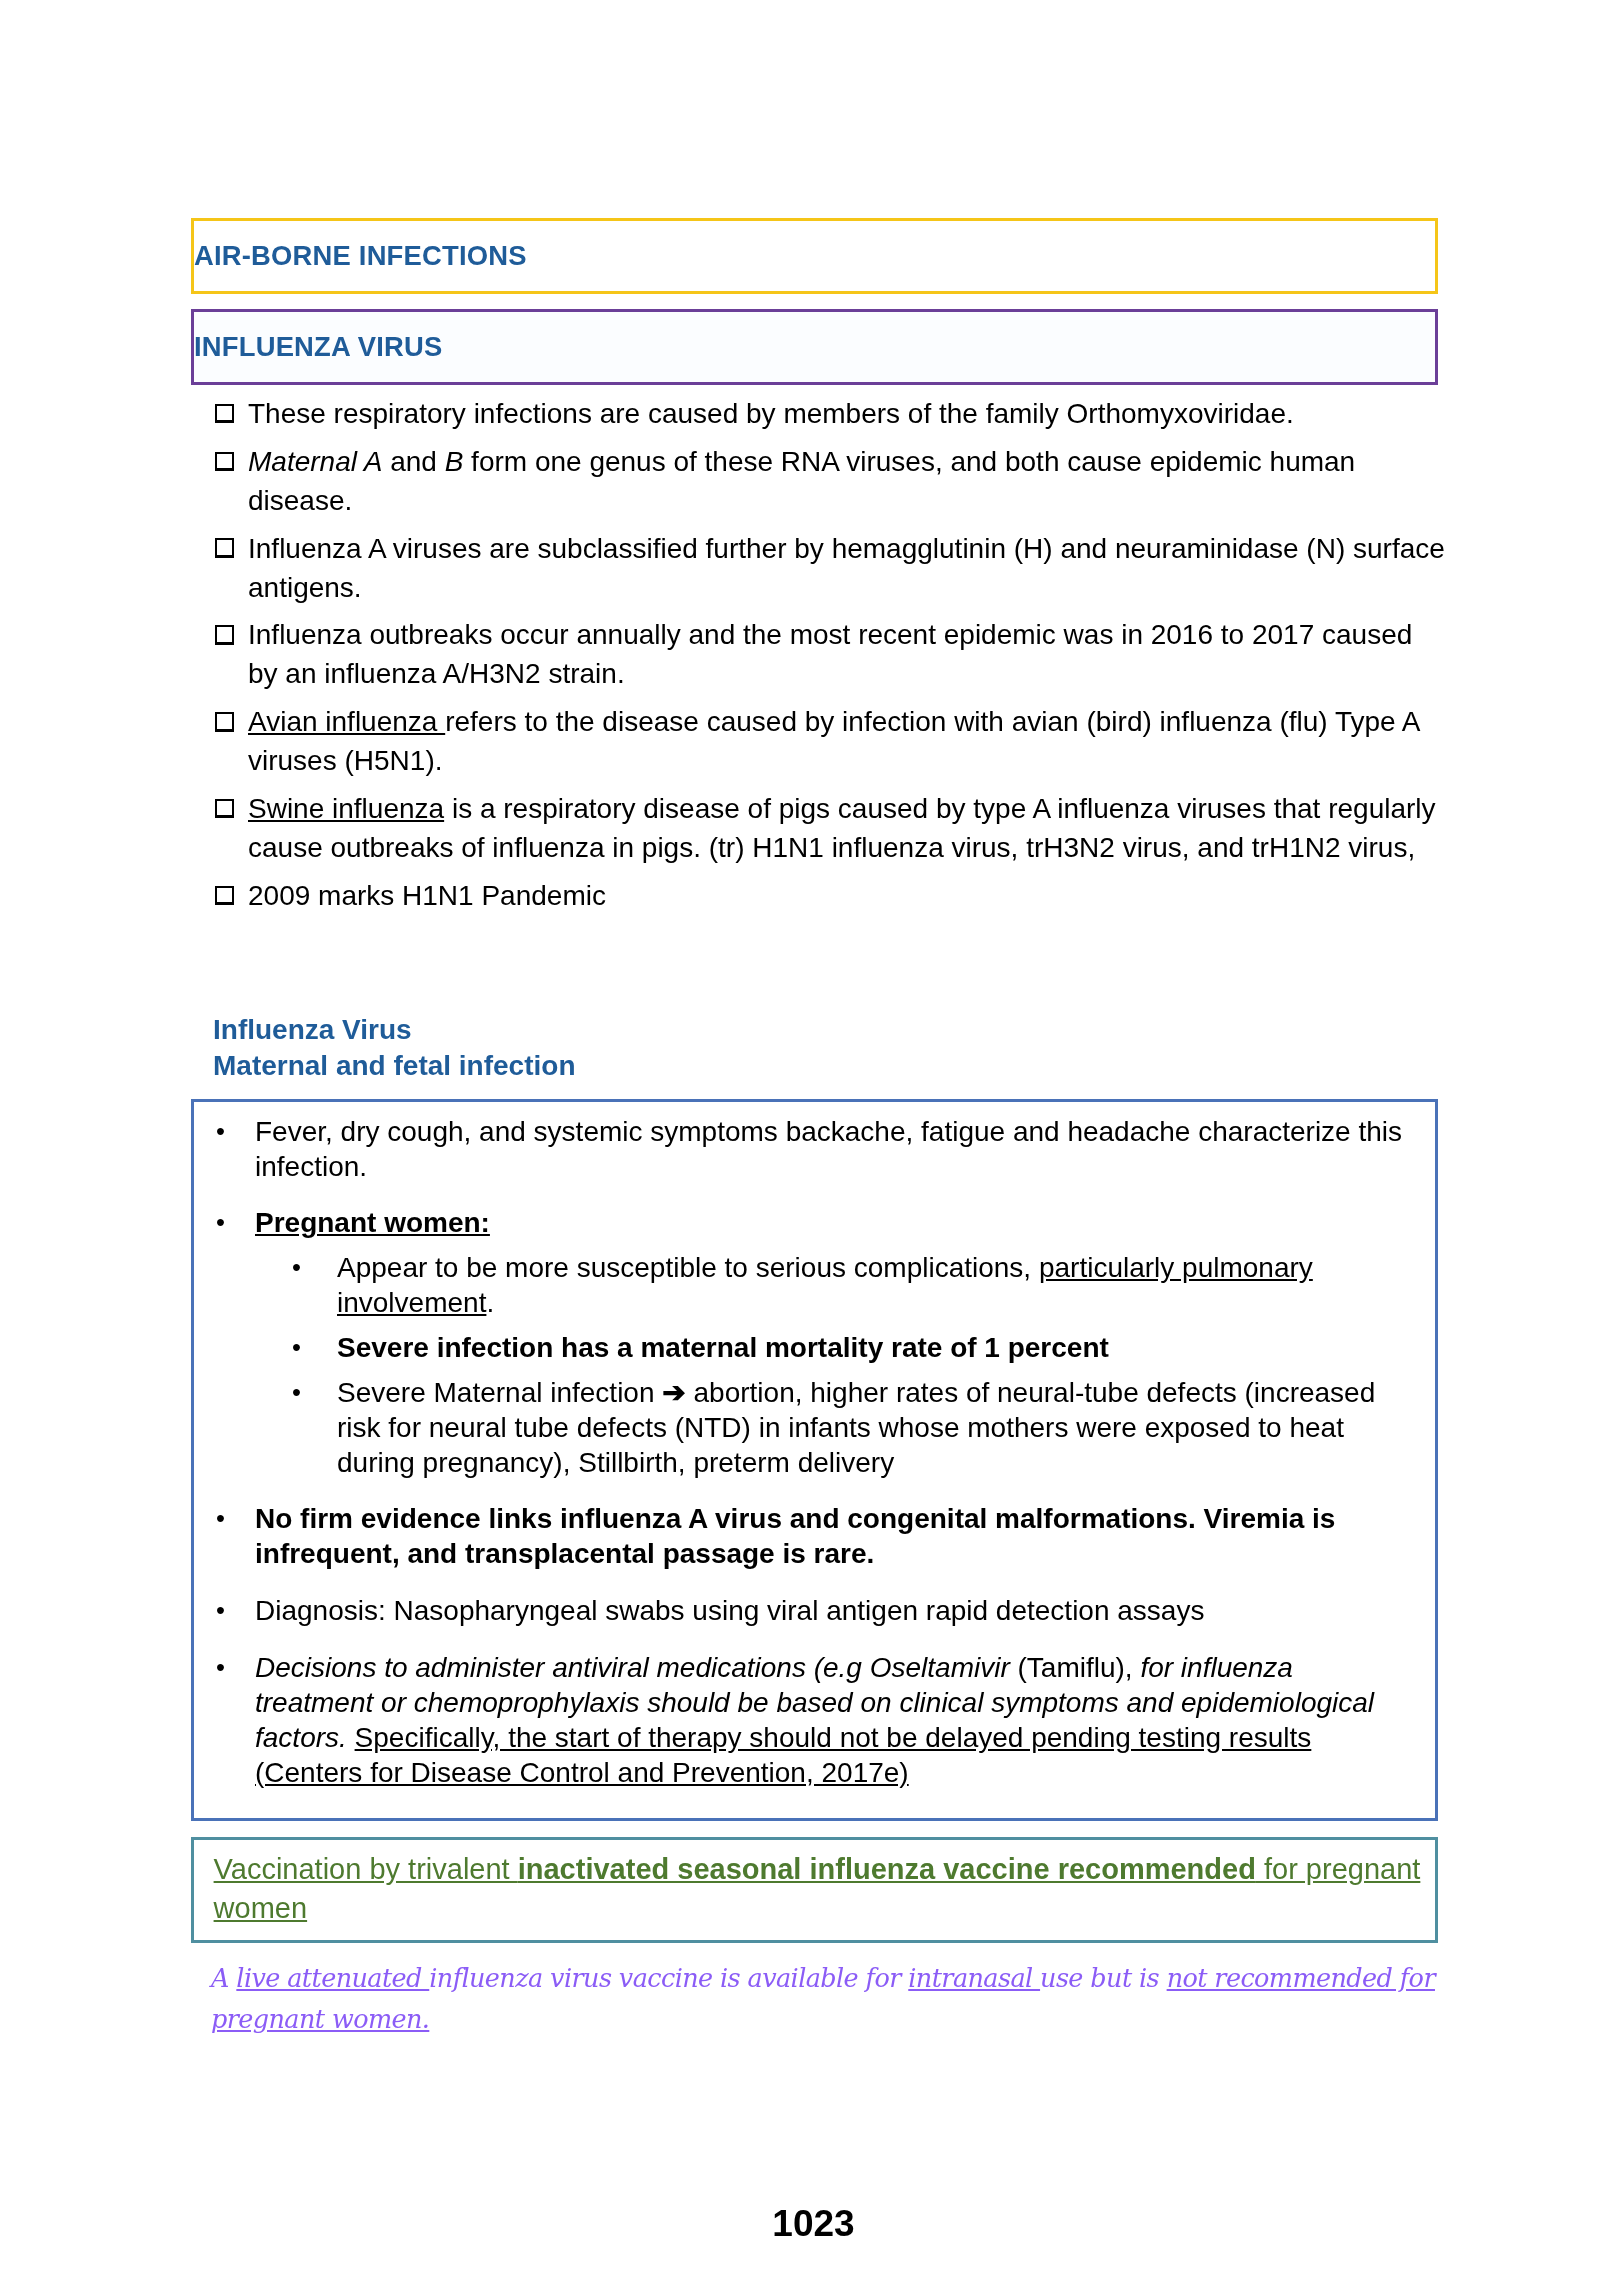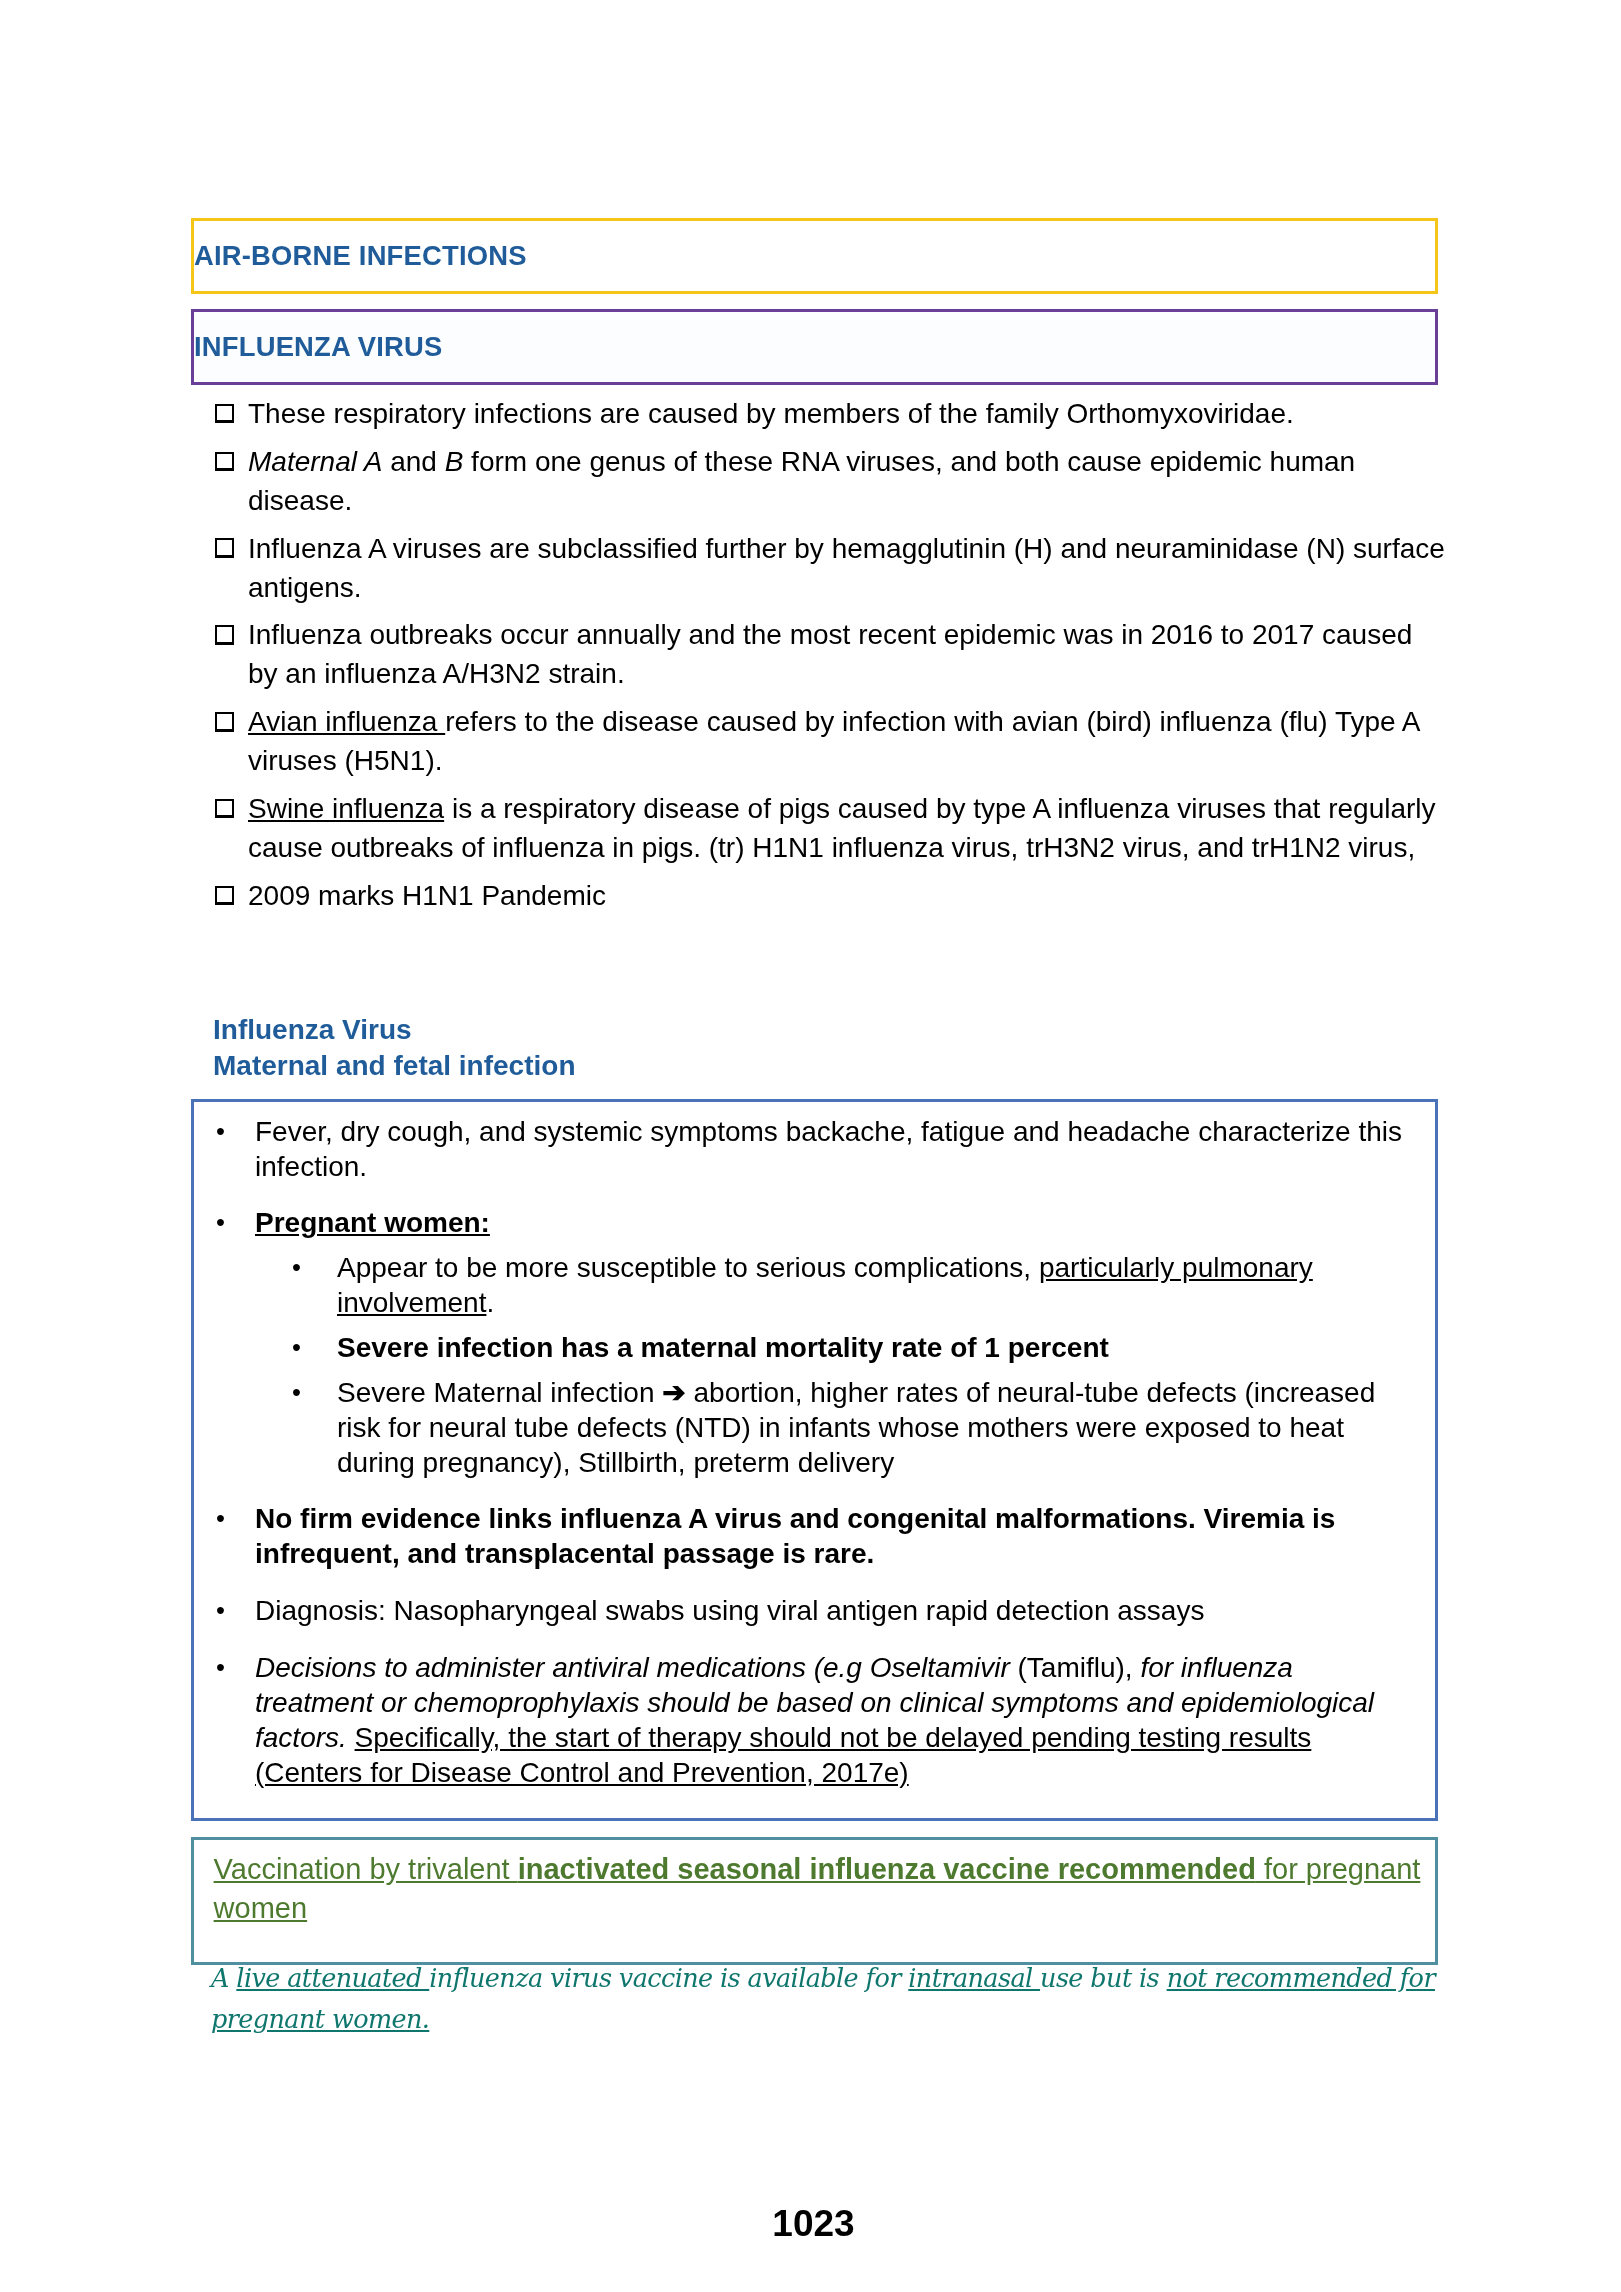--- a/index.html
+++ b/index.html
@@ -23,24 +23,24 @@
     .blue-box { position: absolute; left: 191px; top: 1099px; width: 1247px; height: 722px; box-sizing: border-box; border: 3.9px solid #4a72b8; }
     .bl { position: absolute; margin: 0; padding: 0; list-style: none; }
     .bl li { position: relative; font-size: 28px; line-height: 35px; }
     .bl .dot { position: absolute; left: -39px; top: 0; font-size: 25.5px; }
     .lvl1 { left: 61px; top: 11.8px; width: 1157px; }
     .lvl1 > li { margin-bottom: 21.6px; }
     .lvl2 { position: relative; list-style: none; margin: 9.8px 0 0 0; padding: 0 0 0 82px; }
     .lvl2 li { margin-bottom: 9.8px; }
     .lvl2 .dot { left: -45px; }
 
-    .green-box { position: absolute; left: 191px; top: 1837px; width: 1247px; height: 128px; box-sizing: border-box; border: 3.9px solid #4f8fa0; padding: 9.8px 0 0 19.6px; color: #4e7a2f; font-size: 29px; line-height: 39px; }
+    .green-box { position: absolute; left: 191px; top: 1837px; width: 1247px; height: 106px; box-sizing: border-box; border: 3.9px solid #4f8fa0; padding: 9.8px 0 0 19.6px; color: #4e7a2f; font-size: 29px; line-height: 39px; }
     .green-box .u { text-decoration-color: #4e7a2f; }
 
-    .note { position: absolute; left: 211px; top: 1958px; width: 1235px; color: #0f766e; font-family: "DejaVu Serif", serif; font-style: italic; font-size: 25.5px; line-height: 41px; letter-spacing: -0.6px; }
+    .note { position: absolute; left: 211px; top: 1958px; width: 1235px; color: #8b5cf6; font-family: "DejaVu Serif", serif; font-style: italic; font-size: 25.5px; line-height: 41px; letter-spacing: -0.6px; }
 
     .page-num { position: absolute; left: 3px; width: 1621px; top: 2203px; text-align: center; font-weight: bold; font-size: 37px; }
   </style>
 </head>
 <body>
 
 <div class="page">
 
   <div class="title-box box-yellow">
     <span>AIR-BORNE INFECTIONS</span>

